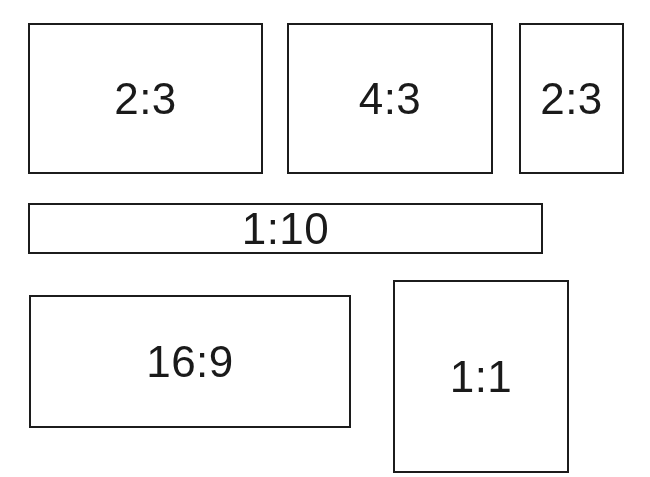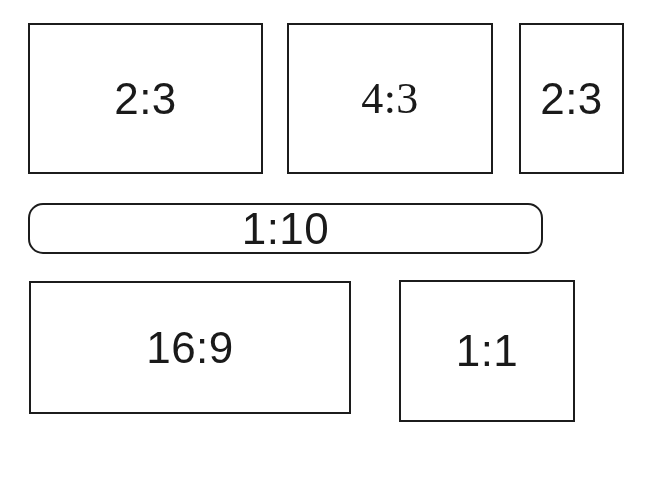--- a/index.html
+++ b/index.html
@@ -38,33 +38,33 @@
 </style>
 </head>
 <body>
 
 <div class="canvas">
 
   <div class="ar-box" style="left: 28px; top: 23px; width: 235px; height: 151px;">
     <span class="ar-label">2:3</span>
   </div>
 
-  <div class="ar-box" style="left: 287px; top: 23px; width: 206px; height: 151px; font-family: Liberation Serif, serif;">
+  <div class="ar-box" style="left: 287px; top: 23px; width: 206px; height: 151px;">
     <span class="ar-label">4:3</span>
   </div>
 
   <div class="ar-box" style="left: 519px; top: 23px; width: 105px; height: 151px;">
     <span class="ar-label">2:3</span>
   </div>
 
-  <div class="ar-box" style="left: 28px; top: 203px; width: 515px; height: 51px; border-radius: 15px;">
+  <div class="ar-box" style="left: 28px; top: 203px; width: 515px; height: 51px;">
     <span class="ar-label">1:10</span>
   </div>
 
-  <div class="ar-box" style="left: 29px; top: 281px; width: 322px; height: 133px;">
+  <div class="ar-box" style="left: 29px; top: 295px; width: 322px; height: 133px;">
     <span class="ar-label">16:9</span>
   </div>
 
-  <div class="ar-box" style="left: 393px; top: 280px; width: 176px; height: 142px; margin-left: 6px;">
+  <div class="ar-box" style="left: 393px; top: 280px; width: 176px; height: 193px;">
     <span class="ar-label">1:1</span>
   </div>
 
 </div>
 
 </body></html>

